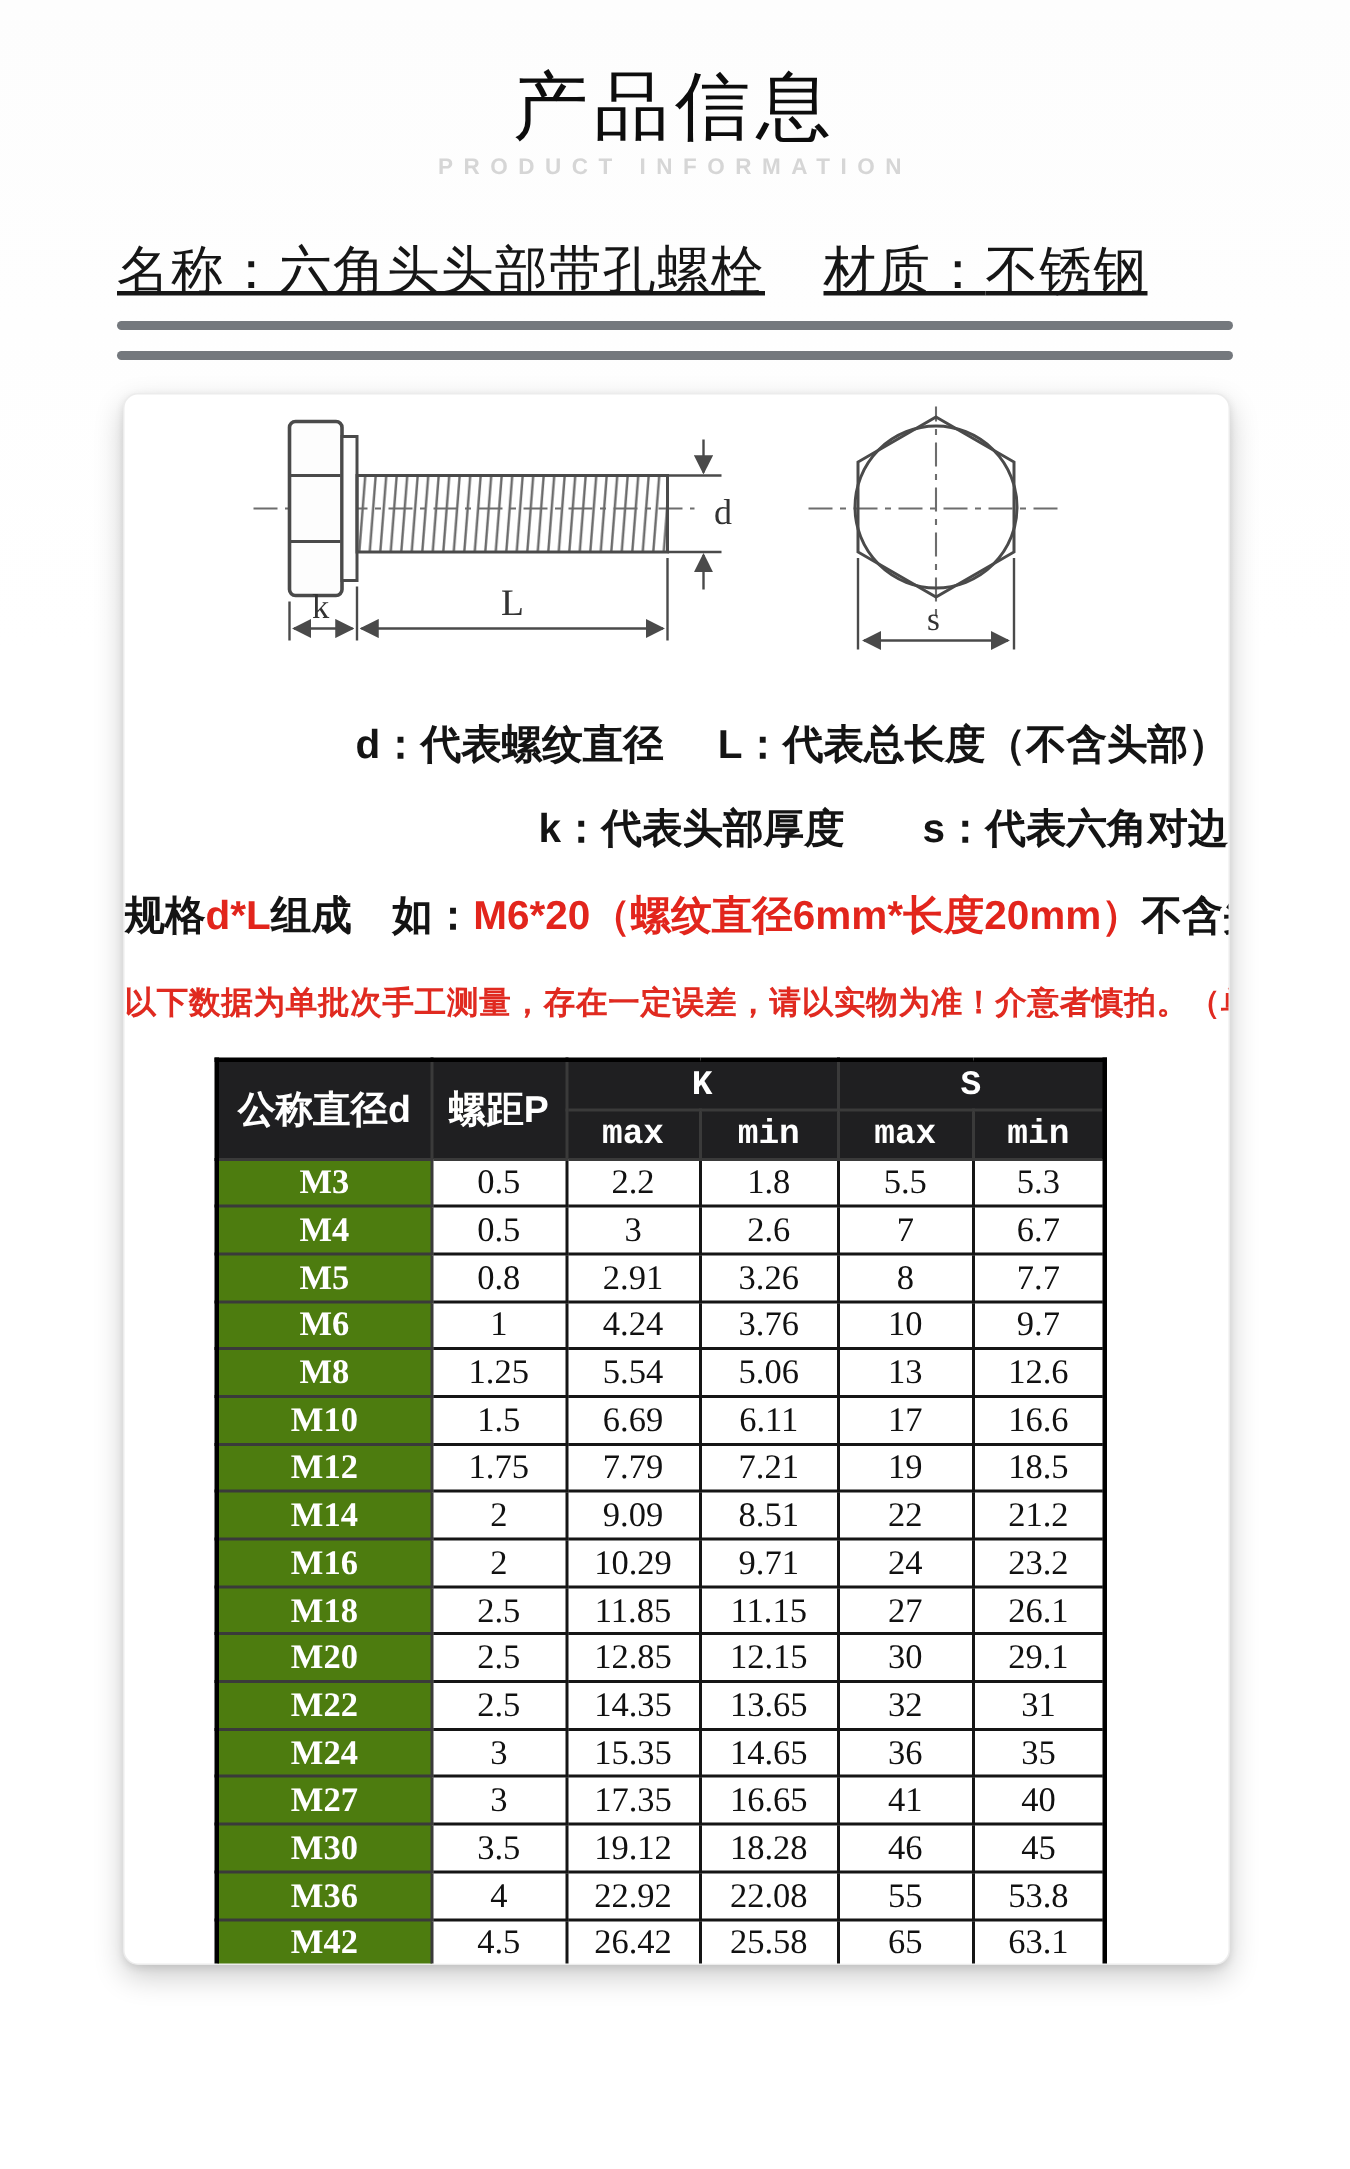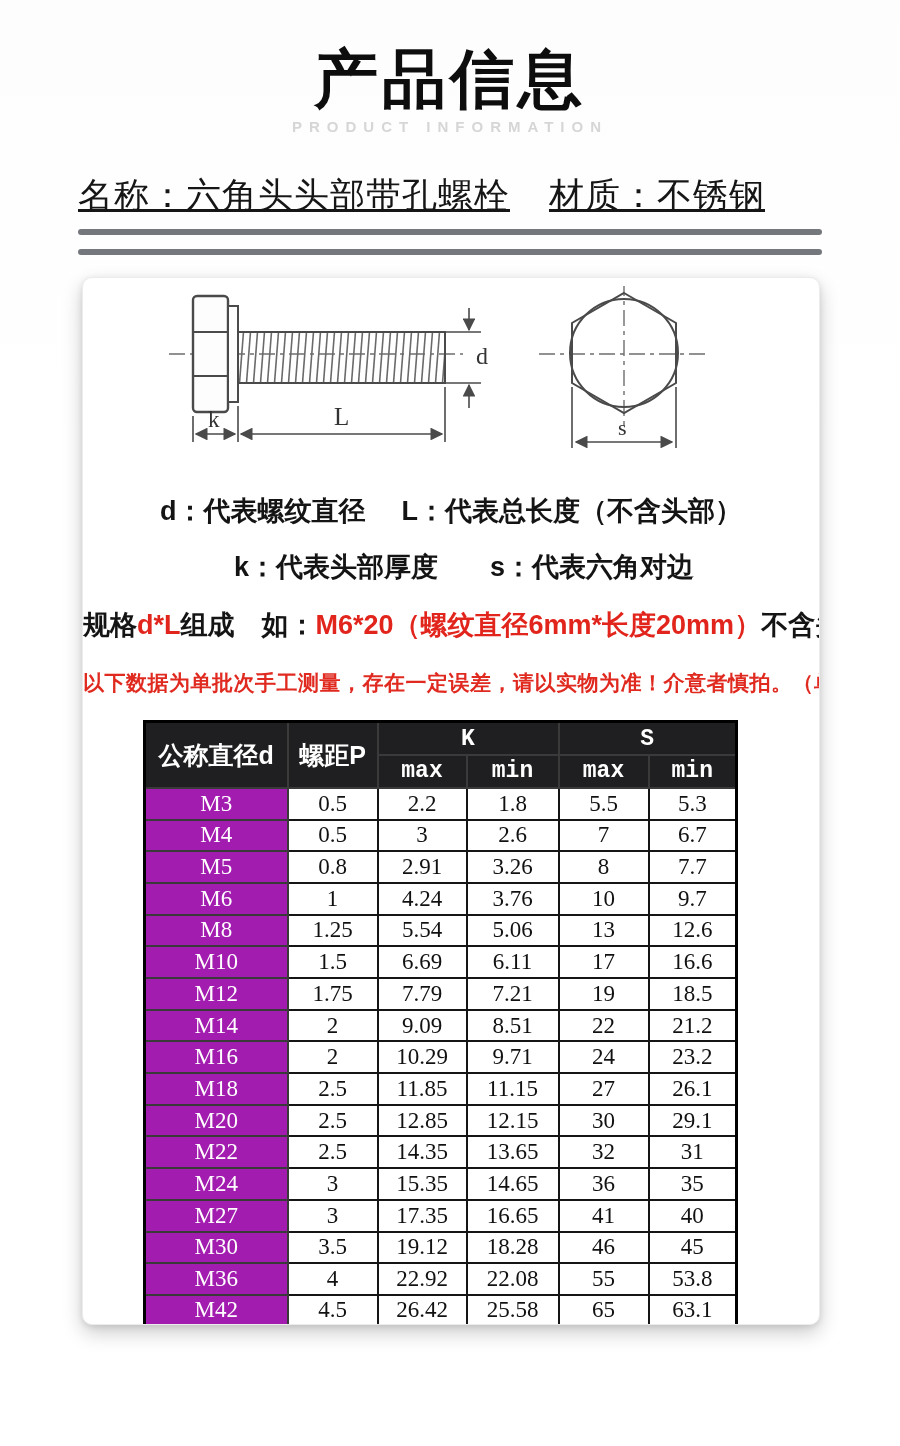--- a/index.html
+++ b/index.html
@@ -11,22 +11,22 @@
     overflow: hidden;
     position: relative;
   }
   .page { width: 900px; height: 1446px; position: relative; background:
     linear-gradient(180deg, #fdfdfd 0%, #ffffff 30%); }
 
   
   .title {
     padding-top: 44px;
     text-align: center;
-    font-size: 64px;
-    font-weight: 700;
+    font-size: 50px;
+    font-weight: 400;
     letter-spacing: 4px;
     color: #0d0d0d;
     line-height: 1.1;
   }
   .subtitle {
     margin-top: 4px;
     text-align: center;
     font-size: 15px;
     font-weight: 700;
     letter-spacing: 7px;
@@ -66,21 +66,21 @@
     border-radius: 10px;
     box-shadow: 0 8px 20px rgba(0,0,0,0.20), 0 2px 6px rgba(0,0,0,0.10);
     position: relative;
     overflow: hidden;
   }
 
   .diagram-wrap { width: 738px; height: 193px; margin-top: 8px; }
   .diagram-wrap svg { display: block; }
 
   .legend-line {
-    text-align: center;
+    text-align: right;
     font-size: 27px;
     font-weight: 700;
     color: #141414;
     margin-top: 14px;
     white-space: nowrap;
   }
   .legend-line .gap1 { margin-left: 36px; }
   .legend-line.l2 { margin-top: 20px; padding-left: 26px; }
   .legend-line.l2 .gap1 { margin-left: 52px; }
 
@@ -132,23 +132,23 @@
   }
   table.spec td {
     background: #ffffff;
     color: #111;
     font-family: "Liberation Serif", serif;
     font-size: 23px;
     height: 31.7px;
     border: 2px solid #151515;
   }
   table.spec td.dark {
-    background: #a21caf;
+    background: #4d7c0f;
     color: #ffffff;
-    font-weight: 400;
+    font-weight: 700;
     border: 2px solid #3a3a3a;
   }
 </style>
 </head>
 <body>
 
 <div class="page">
 
   <div class="title">产品信息</div>
   <div class="subtitle">PRODUCT INFORMATION</div>

